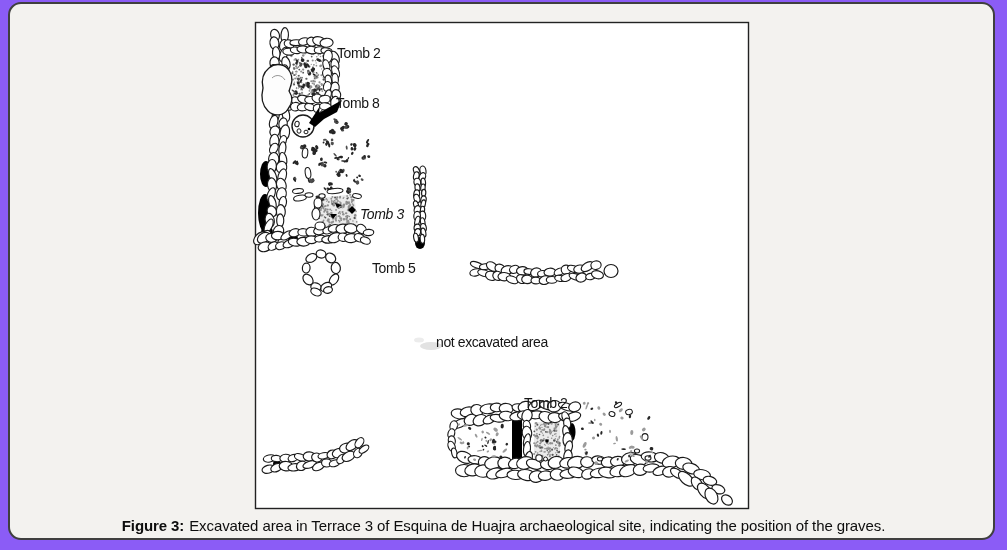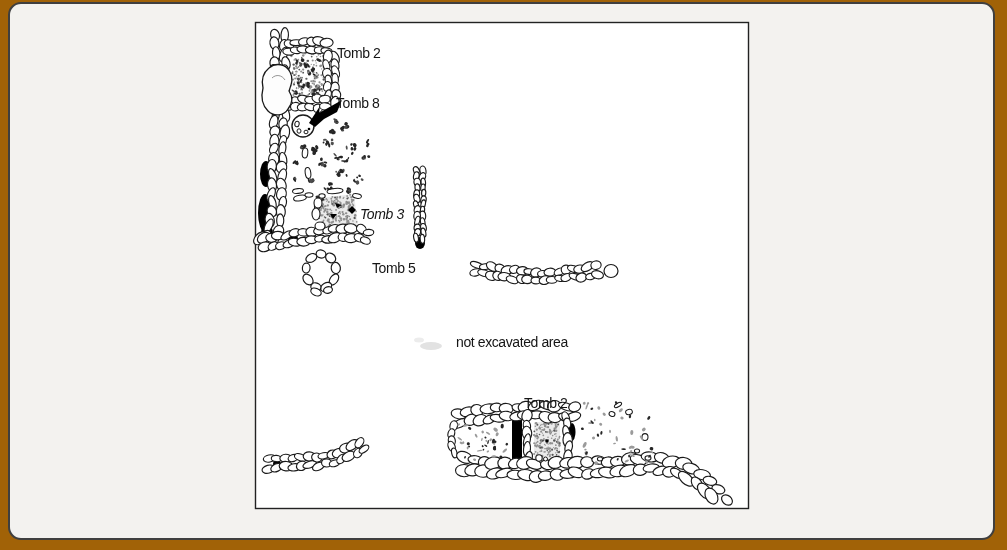--- a/index.html
+++ b/index.html
@@ -1,28 +1,28 @@
 <!DOCTYPE html>
 <html><head>
 <meta charset="utf-8">
 <style>
   html,body{margin:0;padding:0;background:#ffffff;}
-  .stage{position:relative;width:1007px;height:550px;background:#a16207;overflow:hidden;
+  .stage{position:relative;width:1007px;height:550px;background:#8b5cf6;overflow:hidden;
          font-family:"Liberation Sans",sans-serif;}
   .page-frame{position:absolute;left:8px;top:2px;width:987px;height:538px;box-sizing:border-box;
               border:2px solid #3f3f3f;border-radius:13px;background:#f3f2ef;z-index:1;}
   .diagram-svg{position:absolute;left:0;top:0;z-index:2;}
   .lbl{position:absolute;z-index:3;font-size:14px;letter-spacing:-0.4px;color:#151515;
        white-space:nowrap;line-height:1;}
   #lbl-tomb2{left:337px;top:46px;}
   #lbl-tomb4{left:336px;top:96px;}
   #lbl-tomb3{left:360px;top:207px;font-style:italic;}
   #lbl-tomb5{left:342px;top:261px;padding-left:30px;}
   #lbl-tomb1{left:524px;top:396px;}
-  #lbl-notexc{left:456px;top:335px;}
+  #lbl-notexc{left:436px;top:335px;}
   .caption{position:absolute;left:0;right:0;top:517px;z-index:3;text-align:center;
            font-size:15px;color:#0d0d0d;letter-spacing:-0.1px;}
   .cap-b{font-weight:bold;margin-right:5px;}
 </style>
 </head>
 <body>
 
 <div class="stage">
   <div class="page-frame"></div>
 
@@ -1209,13 +1209,16 @@
       </g>
     </svg>
 
   <div class="lbl" id="lbl-tomb2">Tomb 2</div>
   <div class="lbl" id="lbl-tomb4">Tomb 8</div>
   <div class="lbl" id="lbl-tomb3">Tomb 3</div>
   <div class="lbl" id="lbl-tomb5">Tomb 5</div>
   <div class="lbl" id="lbl-tomb1">Tomb 2</div>
   <div class="lbl" id="lbl-notexc">not excavated area</div>
 
+  <div class="caption">
+    <span class="cap-b">Figure 3:</span><span>Excavated area in Terrace 3 of Esquina de Huajra archaeological site, indicating the position of the graves.</span>
+  </div>
 </div>
 
 </body></html>

